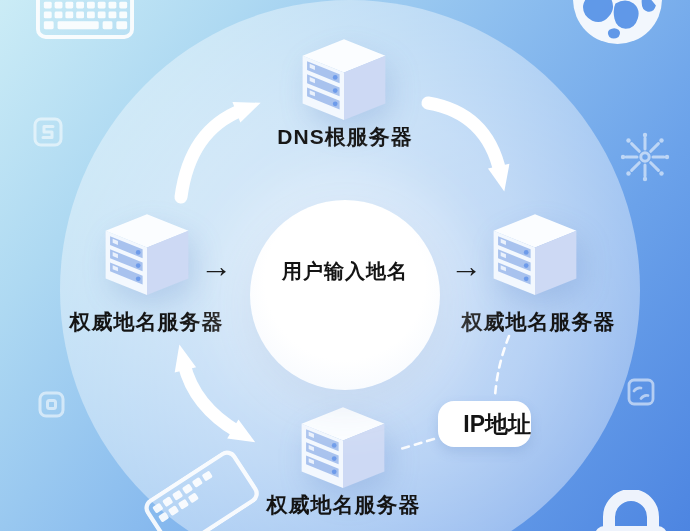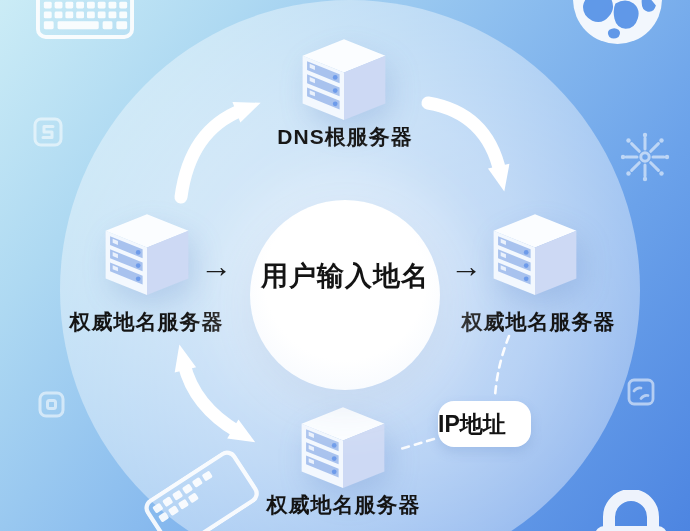--- a/index.html
+++ b/index.html
@@ -20,32 +20,32 @@
       rgba(255,255,255,0) 100%);
   }
   
   .center-circle{
     position:absolute;left:250px;top:200px;width:190px;height:190px;border-radius:50%;
     background:radial-gradient(circle at 50% 42%,#ffffff 55%,#f1f6fd 100%);
     box-shadow:0 0 55px 28px rgba(255,255,255,.32), 0 14px 34px rgba(86,125,190,.18);
   }
   .center-label{
     position:absolute;left:0;right:0;top:258px;text-align:center;
-    font-size:27px;font-weight:800;color:#141414;letter-spacing:1px;
+    font-size:20px;font-weight:800;color:#141414;letter-spacing:1px;
   }
   .node-label{
     position:absolute;text-align:center;font-size:21px;font-weight:700;
     color:#141414;letter-spacing:1px;white-space:nowrap;
   }
   .flow-glyph{
     position:absolute;font-size:32px;font-weight:700;color:#1b1b1b;line-height:1;
   }
   .ip-badge{
     position:absolute;left:438px;top:401px;width:93px;height:46px;border-radius:16px;
-    background:#ffffff;display:flex;align-items:center;justify-content:flex-start;
+    background:#ffffff;display:flex;align-items:center;justify-content:flex-end;
     box-shadow:0 5px 12px rgba(70,110,180,.18);
     font-size:23px;font-weight:800;color:#141414;
   }
   .abs{position:absolute;}
   .server{filter:drop-shadow(6px 12px 14px rgba(70,110,185,.20));}
   .overlay{position:absolute;left:0;top:0;width:690px;height:531px;pointer-events:none;}
   .deco{opacity:.55;}
   .deco-solid{opacity:.9;}
 </style>
 </head>

